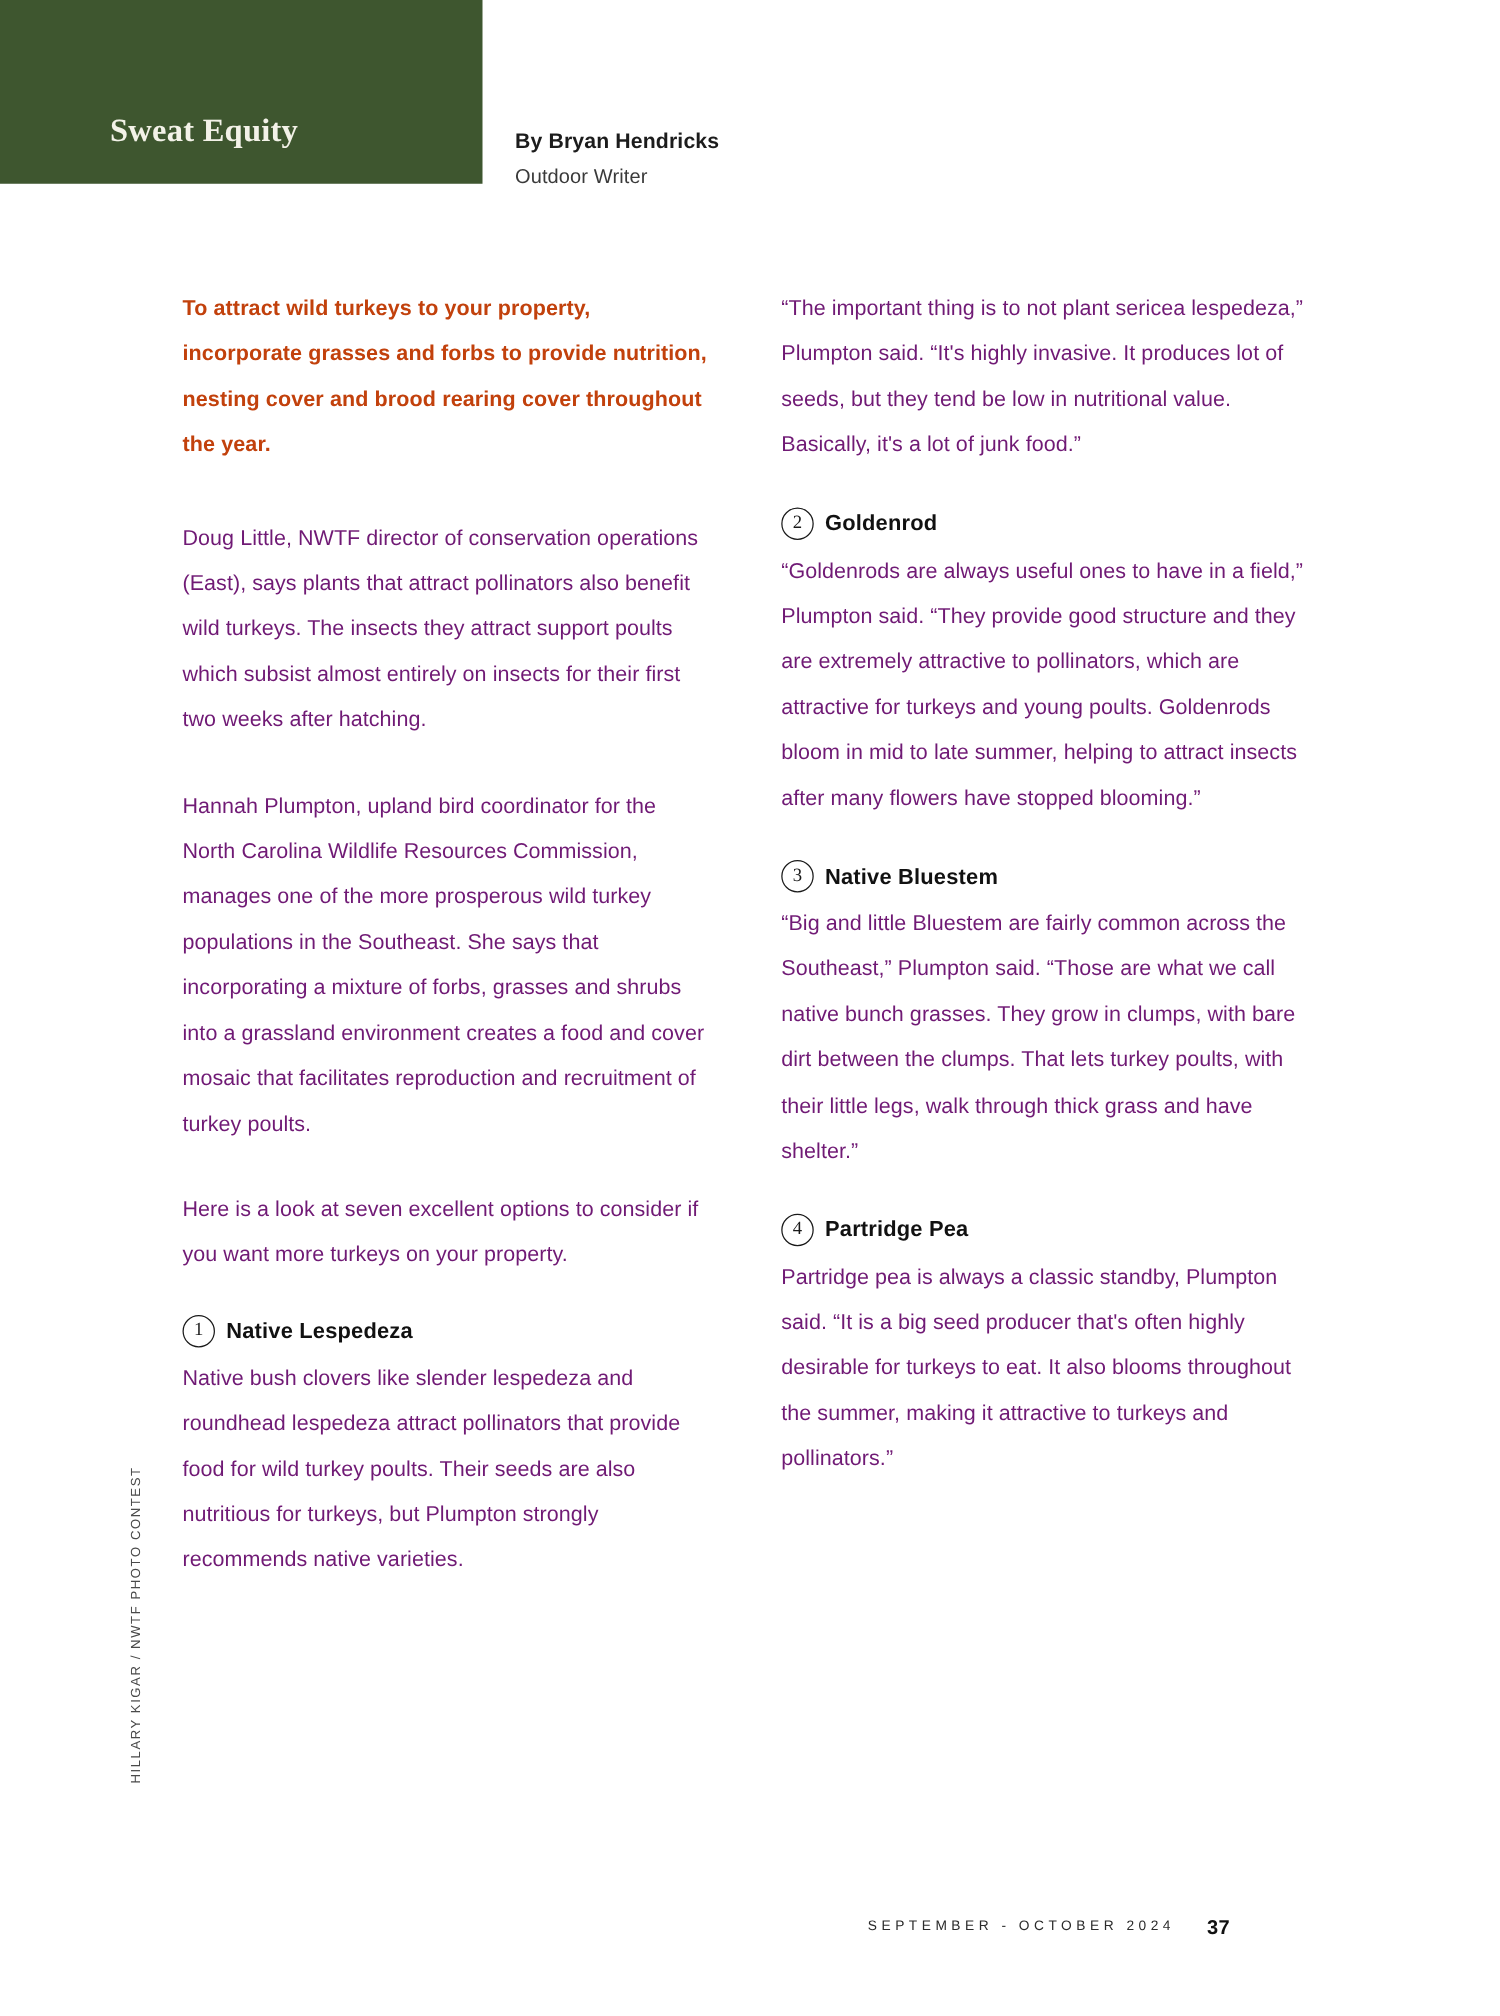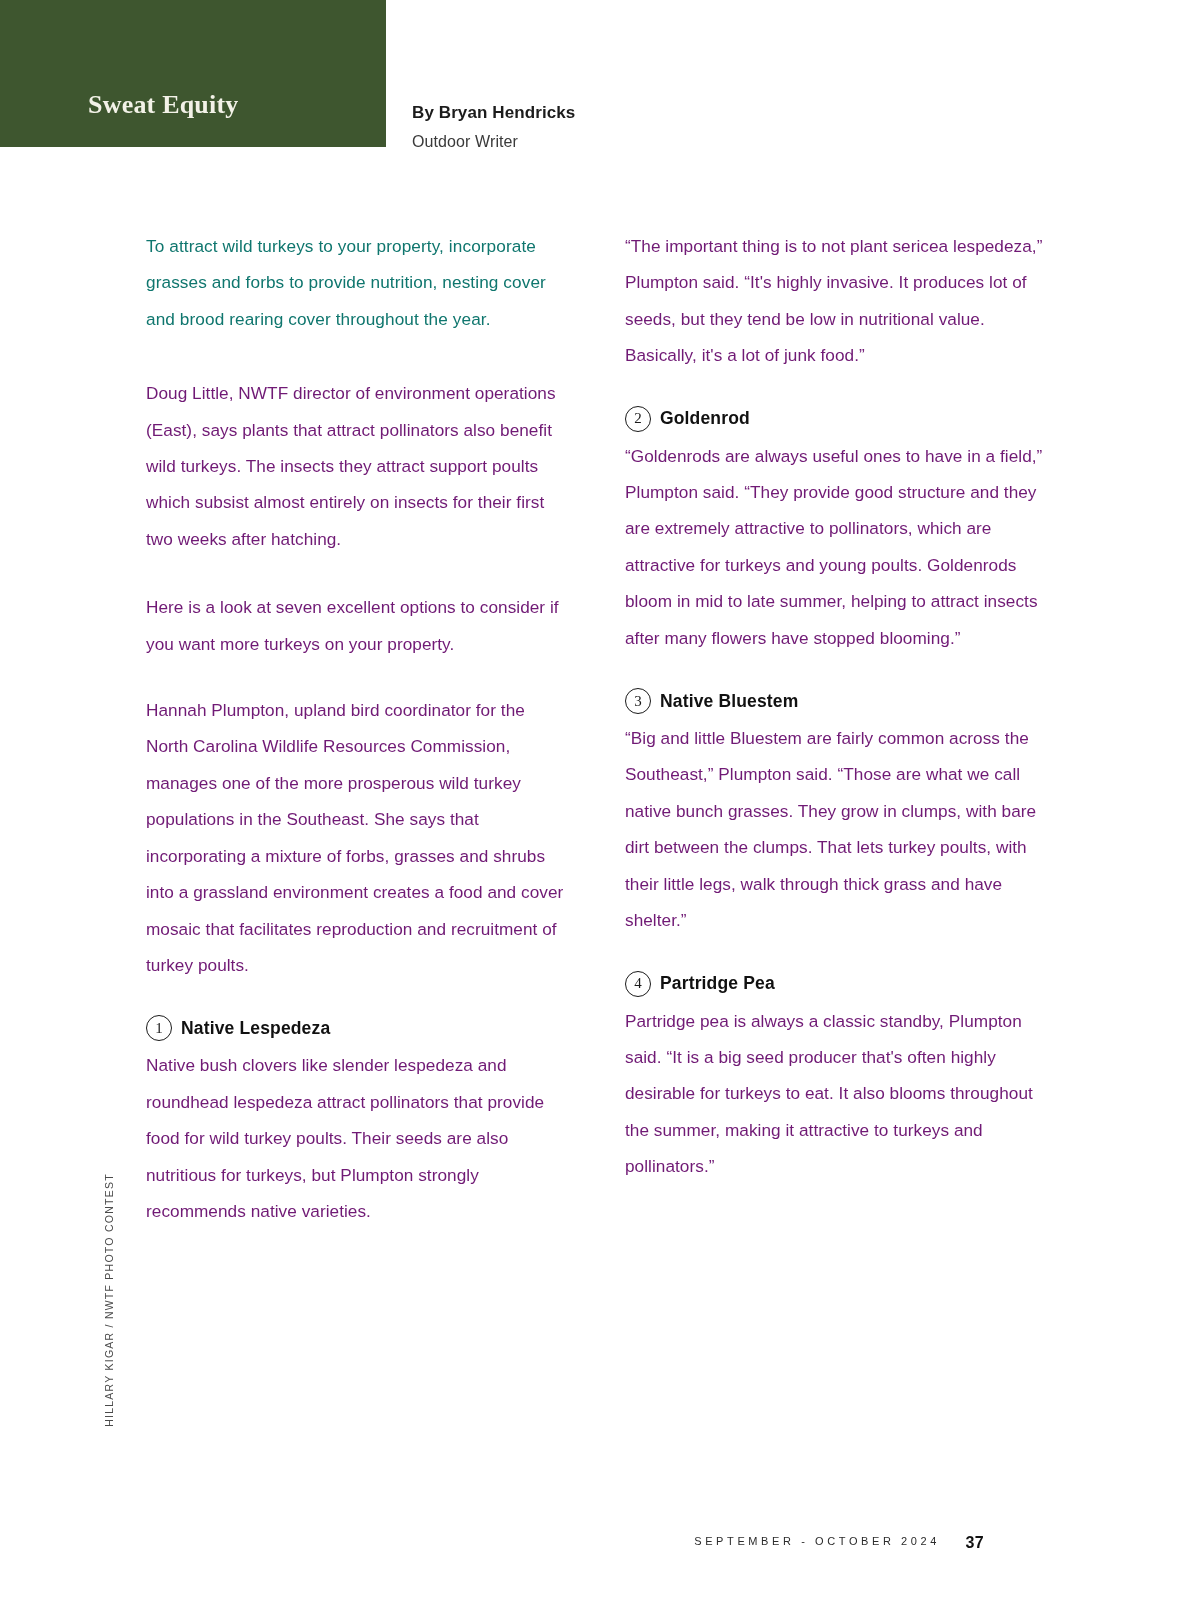--- a/index.html
+++ b/index.html
@@ -81,22 +81,22 @@
 
   p.body {
     margin: 0 0 32px 0;
     font-size: 17.2px;
     line-height: 36.4px;
     color: #701a75;
     letter-spacing: 0.05px;
     font-weight: 400;
   }
   p.body.lead {
-    font-weight: normal;
-    color: #0f766e;
+    font-weight: bold;
+    color: #c2410c;
     letter-spacing: 0.1px;
     margin-bottom: 38px;
   }
   p.body.tight { margin-bottom: 30px; }
 
   
   .item-heading {
     display: flex;
     align-items: center;
     margin: 0 0 4px 0;
@@ -187,25 +187,25 @@
     <div class="byline-author">By Bryan Hendricks</div>
     <div class="byline-role">Outdoor Writer</div>
   </div>
 
   <div class="columns">
 
     <div class="col col-left">
 
       <p class="body lead">To attract wild turkeys to your property, incorporate grasses and forbs to provide nutrition, nesting cover and brood rearing cover throughout the year.</p>
 
-      <p class="body">Doug Little, NWTF director of environment operations (East), says plants that attract pollinators also benefit wild turkeys. The insects they attract support poults which subsist almost entirely on insects for their first two weeks after hatching.</p>
+      <p class="body">Doug Little, NWTF director of conservation operations (East), says plants that attract pollinators also benefit wild turkeys. The insects they attract support poults which subsist almost entirely on insects for their first two weeks after hatching.</p>
+
+      <p class="body">Hannah Plumpton, upland bird coordinator for the North Carolina Wildlife Resources Commission, manages one of the more prosperous wild turkey populations in the Southeast. She says that incorporating a mixture of forbs, grasses and shrubs into a grassland environment creates a food and cover mosaic that facilitates reproduction and recruitment of turkey poults.</p>
 
       <p class="body tight">Here is a look at seven excellent options to consider if you want more turkeys on your property.</p>
-
-      <p class="body">Hannah Plumpton, upland bird coordinator for the North Carolina Wildlife Resources Commission, manages one of the more prosperous wild turkey populations in the Southeast. She says that incorporating a mixture of forbs, grasses and shrubs into a grassland environment creates a food and cover mosaic that facilitates reproduction and recruitment of turkey poults.</p>
 
       <div class="item-heading-wrap">
         <div class="item-heading">
           <span class="num-circle">1</span>
           <span class="item-title">Native Lespedeza</span>
         </div>
         <p class="body">Native bush clovers like slender lespedeza and roundhead lespedeza attract pollinators that provide food for wild turkey poults. Their seeds are also nutritious for turkeys, but Plumpton strongly recommends native varieties.</p>
       </div>
 
     </div>

